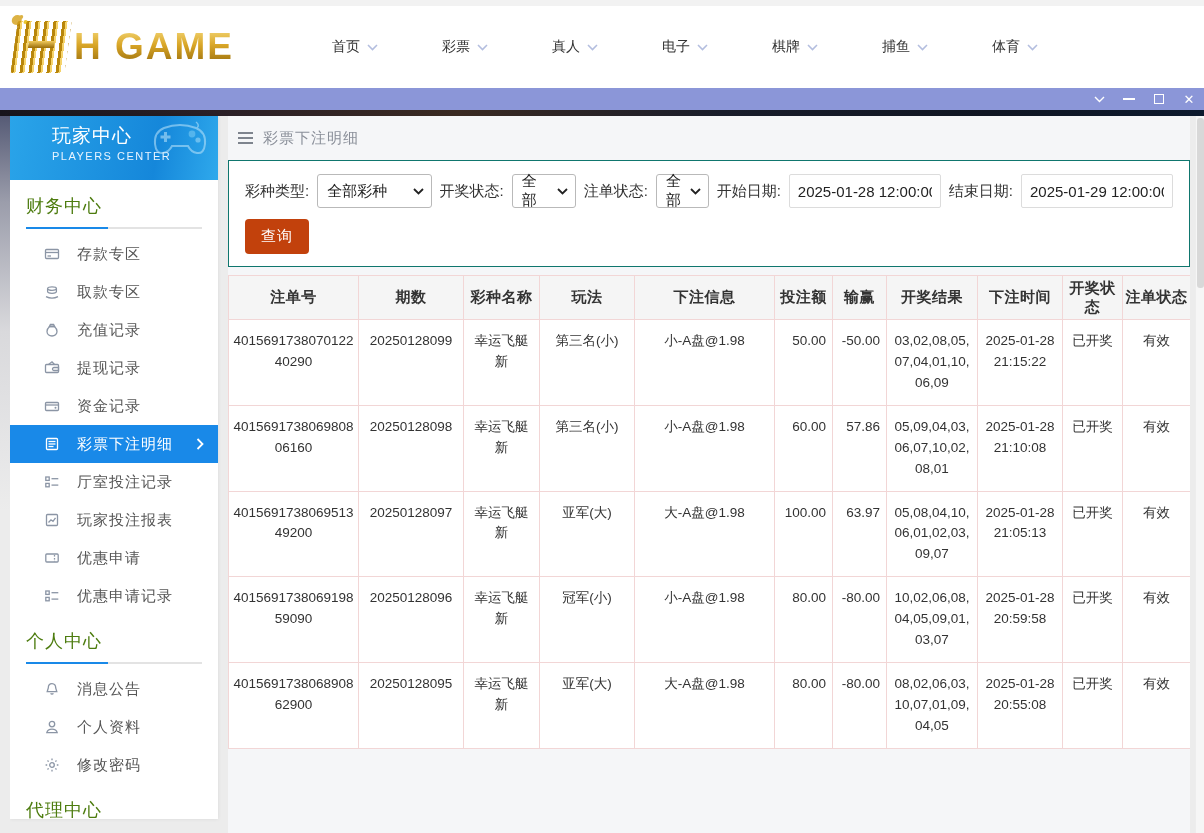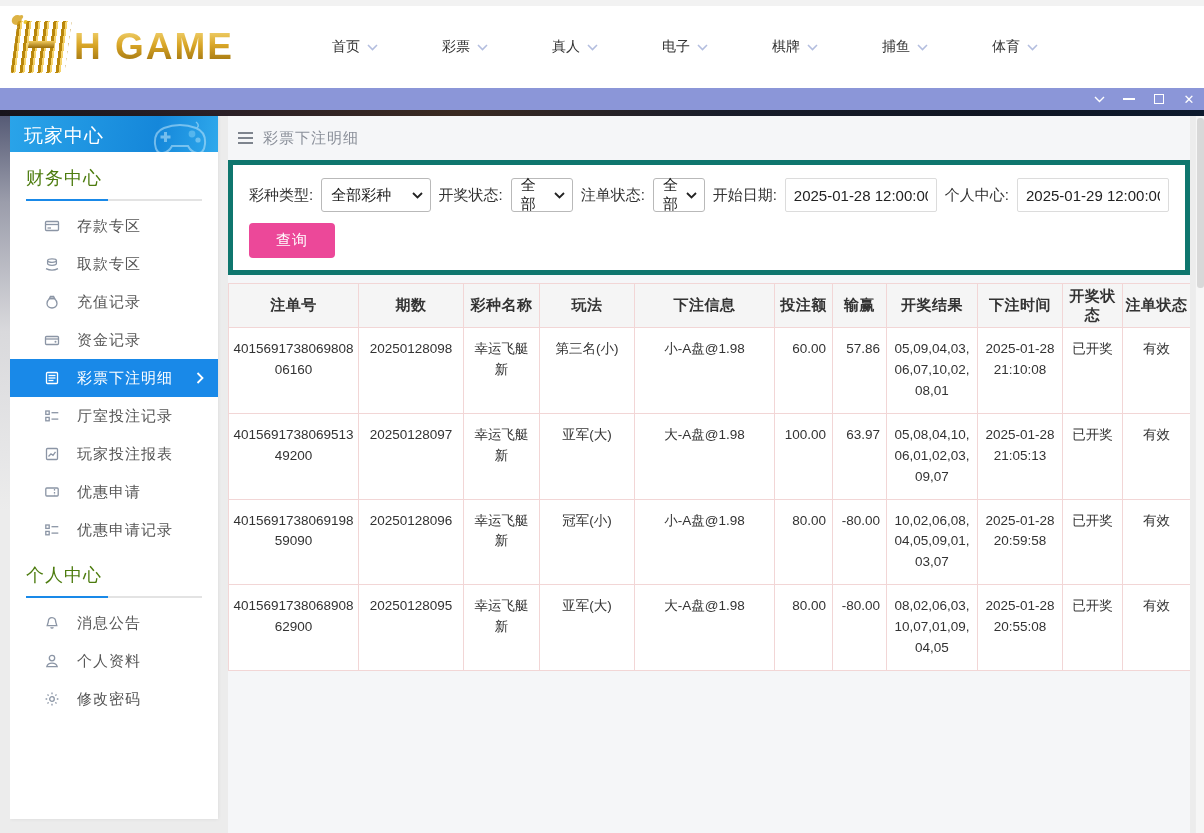--- a/index.html
+++ b/index.html
@@ -32,51 +32,51 @@
   .win-x { font-size:13px; color:#fff; line-height:1; }
   .dark-strip { height:6px; background:linear-gradient(90deg,#17151c 0%,#2b2027 18%,#3a2a22 38%,#191d2b 60%,#101623 82%,#0d1a2e 100%); }
 
   
   .content { position:relative; height:717px; display:flex; }
   .left-gutter { position:absolute; left:0; top:0; width:10px; height:100%;
     background:linear-gradient(180deg,#565b76 0%,#9b9dab 12%,#d9d9dc 30%,#ececec 55%); }
 
   
   .sidebar { width:208px; margin-left:10px; background:#fff; height:703px; overflow:hidden; box-shadow:0 0 4px rgba(0,0,0,.08); }
-  .sidebar-head { height:36px; background:linear-gradient(100deg,#2aa4e9 0%,#1587da 70%,#2fa9ec 100%); position:relative; padding:7px 0 0 14px; overflow:hidden;font-family:Liberation Serif, serif;}
+  .sidebar-head { height:64px; background:linear-gradient(100deg,#2aa4e9 0%,#1587da 70%,#2fa9ec 100%); position:relative; padding:7px 0 0 42px; overflow:hidden;}
   .sidebar-title { color:#fff; font-size:19px; letter-spacing:1px; }
   .sidebar-sub { color:#e8f4ff; font-size:11px; letter-spacing:1.5px; margin-top:1px; }
   .gamepad { position:absolute; right:10px; top:4px; opacity:.55; }
   .section-title { margin:14px 0 0 16px; font-size:18px; color:#4d7c0f; letter-spacing:1px; }
   .section-divider { margin:9px 16px 6px 16px; height:2px; background:#e3e3e3; position:relative; }
   .section-divider:before { content:""; position:absolute; left:0; top:0; width:82px; height:2px; background:#1989e8; }
   .side-item { height:38px; display:flex; align-items:center; padding-left:34px; gap:17px; cursor:pointer; color:#5a626e; }
   .side-item .s-ico { color:#8b95a5; display:flex; }
   .side-item .s-label { font-size:15px; letter-spacing:1px; color:#555; }
   .side-item.active { background:#1989e8; }
   .side-item.active .s-label, .side-item.active .s-ico { color:#fff; }
   .side-item.active .s-arrow { margin-left:auto; margin-right:14px; color:#fff; display:flex; }
 
   
   .main { flex:1; margin:0 14px 0 10px; background:#f5f6f8; overflow:hidden; }
   .breadcrumb { height:44px; display:flex; align-items:center; gap:10px; padding-left:10px; }
   .bc-title { font-size:15px; color:#8a8f99; letter-spacing:1px; }
   .hamburger { display:flex; flex-direction:column; gap:3px; cursor:pointer; }
   .hamburger i { width:15px; height:2px; background:#7e848e; }
 
-  .filter-card { background:#fff; border:5px solid #0f766e; padding:13px 16px 12px 16px; }
+  .filter-card { background:#fff; border:1px solid #0f766e; padding:13px 16px 12px 16px; }
   .filter-row { display:flex; align-items:center; gap:8px; flex-wrap:nowrap; }
   .f-label { font-size:15px; color:#333; white-space:nowrap; }
   .sel { position:relative; display:inline-flex; align-items:center; height:34px; border:1px solid #b9b9b9; border-radius:3px;
     background:#fff; padding:0 24px 0 9px; font-size:15px; color:#1d1d1d; cursor:pointer; }
   .sel svg { position:absolute; right:7px; }
   .date-input { height:34px; border:1px solid #dcdcdc; border-radius:2px; font-size:15px; color:#222;
     padding:0 8px; font-family:"Liberation Sans",sans-serif; background:#fff; }
-  .search-btn { margin-top:11px; background:#ec4899; color:#fff; border:none; border-radius:4px;
-    font-size:15px; padding:8px 27px; cursor:pointer; letter-spacing:1px; }
+  .search-btn { margin-top:11px; background:#c2410c; color:#fff; border:none; border-radius:4px;
+    font-size:15px; padding:8px 16px; cursor:pointer; letter-spacing:1px; }
 
   .table-card { margin-top:8px; background:#fff; }
   table { border-collapse:collapse; table-layout:fixed; width:962px; }
   th { background:#f5f5f5; font-size:15px; color:#333; font-weight:bold; height:44px;
     border:1px solid #f2d6d6; letter-spacing:.5px; }
   td { border:1px solid #f2d6d6; font-size:13.5px; color:#333; text-align:center; vertical-align:top;
     padding:11px 4px; height:76px; line-height:1.55; word-break:break-all; background:#fff; }
   td.num { text-align:right; padding-right:6px; }
 
   
@@ -200,20 +200,30 @@
               <path d="M6.4 2.5h3.2l1 2H5.4z" fill="none" stroke="currentColor" stroke-width="1.3"></path>
               <path d="M5.6 4.5C3.6 6.2 3 7.8 3 9.6a5 4.4 0 0 0 10 0c0-1.8-.6-3.4-2.6-5.1z" fill="none" stroke="currentColor" stroke-width="1.3"></path>
             </svg>
           </span>
       <span class="s-label">充值记录</span>
         </div>
         <div class="side-item">
           <span class="s-ico">
             <svg class="" width="16" height="16" viewBox="0 0 16 16">
               <rect x="1.5" y="4.5" width="13" height="8" rx="1" fill="none" stroke="currentColor" stroke-width="1.3"></rect>
+              <path d="M10 7.5h4.5v3H10a1.5 1.5 0 0 1 0-3z" fill="none" stroke="currentColor" stroke-width="1.3"></path>
+              <path d="M4.5 4.5 8 1.8l2.5 2.7" fill="none" stroke="currentColor" stroke-width="1.3"></path>
+            </svg>
+          </span>
+      <span class="s-label">提现记录</span>
+        </div>
+        <div class="side-item">
+          <span class="s-ico">
+            <svg class="" width="16" height="16" viewBox="0 0 16 16">
+              <rect x="1.5" y="4.5" width="13" height="8" rx="1" fill="none" stroke="currentColor" stroke-width="1.3"></rect>
               <line x1="1.5" y1="7" x2="14.5" y2="7" fill="none" stroke="currentColor" stroke-width="1.3"></line>
               <circle cx="11.5" cy="9.8" r="1" fill="currentColor"></circle>
             </svg>
           </span>
       <span class="s-label">资金记录</span>
         </div>
         <div class="side-item active">
           <span class="s-ico">
             <svg class="" width="16" height="16" viewBox="0 0 16 16">
               <rect x="2.5" y="2.5" width="11" height="11" rx="1" fill="none" stroke="currentColor" stroke-width="1.3"></rect>
@@ -293,20 +303,21 @@
         </div>
         <div class="side-item">
           <span class="s-ico">
             <svg class="" width="16" height="16" viewBox="0 0 16 16">
               <circle cx="8" cy="8" r="2.3" fill="none" stroke="currentColor" stroke-width="1.3"></circle>
               <path d="M8 3.2V1.6M8 12.8v1.6M3.2 8H1.6M12.8 8h1.6M4.6 4.6 3.5 3.5M11.4 11.4l1.1 1.1M11.4 4.6l1.1-1.1M4.6 11.4l-1.1 1.1" fill="none" stroke="currentColor" stroke-width="1.3"></path>
             </svg>
           </span>
       <span class="s-label">修改密码</span>
         </div>
+        <div class="section-title">代理中心</div>
       </div>
   </div>
 
   <div class="main">
     <div class="breadcrumb">
       <span class="hamburger">
           <i></i>
           <i></i>
           <i></i>
         </span>
@@ -331,21 +342,21 @@
         </span>
         <span class="f-label">注单状态:</span>
         <span class="sel" style="width:54px">
           <span>全部</span>
           <svg class="chev" viewBox="0 0 11 7" width="11" height="7">
               <polyline points="1,1 5.5,5.5 10,1" fill="none" stroke="#222" stroke-width="1.8"></polyline>
             </svg>
         </span>
         <span class="f-label">开始日期:</span>
         <input class="date-input" style="width: 152px;" readonly="" value="2025-01-28 12:00:00">
-        <span class="f-label">个人中心:</span>
+        <span class="f-label">结束日期:</span>
         <input class="date-input" style="width: 152px;" readonly="" value="2025-01-29 12:00:00">
       </div>
       <button class="search-btn">查询</button>
     </div>
 
     <div class="table-card">
       <table>
         <colgroup>
             <col style="width: 130px;">
             <col style="width: 105px;">
@@ -369,20 +380,33 @@
               <th>投注额</th>
               <th>输赢</th>
               <th>开奖结果</th>
               <th>下注时间</th>
               <th>开奖状态</th>
               <th>注单状态</th>
             </tr>
           </thead>
         <tbody>
             <tr>
+              <td>401569173807012240290</td>
+              <td>20250128099</td>
+              <td>幸运飞艇新</td>
+              <td>第三名(小)</td>
+              <td>小-A盘@1.98</td>
+              <td class="num">50.00</td>
+              <td class="num">-50.00</td>
+              <td>03,02,08,05,07,04,01,10,06,09</td>
+              <td>2025-01-28 21:15:22</td>
+              <td>已开奖</td>
+              <td>有效</td>
+            </tr>
+            <tr>
               <td>401569173806980806160</td>
               <td>20250128098</td>
               <td>幸运飞艇新</td>
               <td>第三名(小)</td>
               <td>小-A盘@1.98</td>
               <td class="num">60.00</td>
               <td class="num">57.86</td>
               <td>05,09,04,03,06,07,10,02,08,01</td>
               <td>2025-01-28 21:10:08</td>
               <td>已开奖</td>

